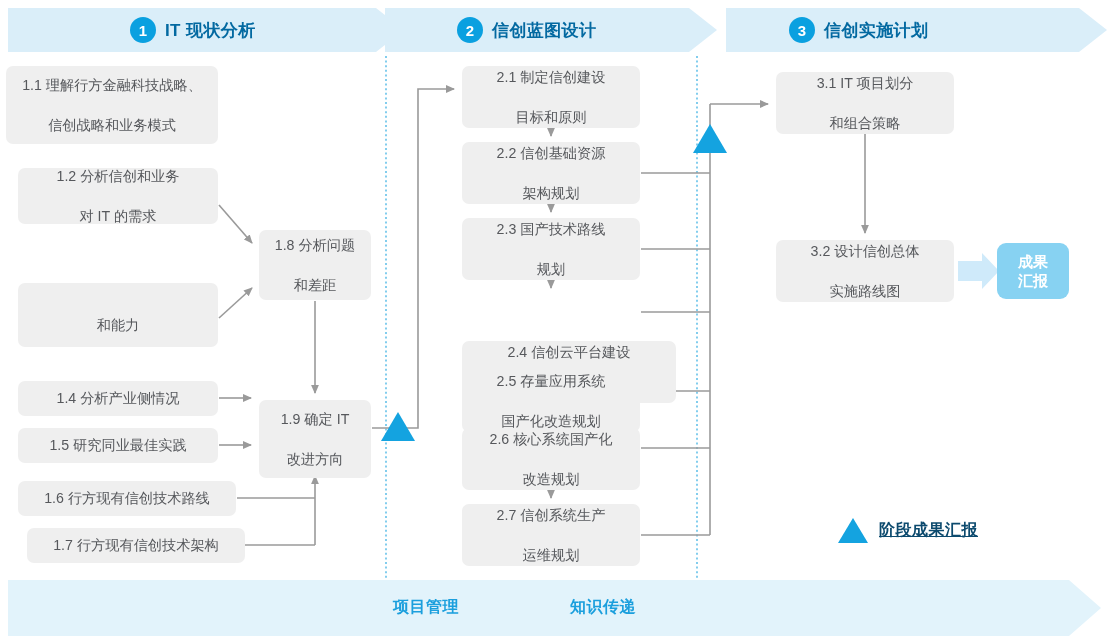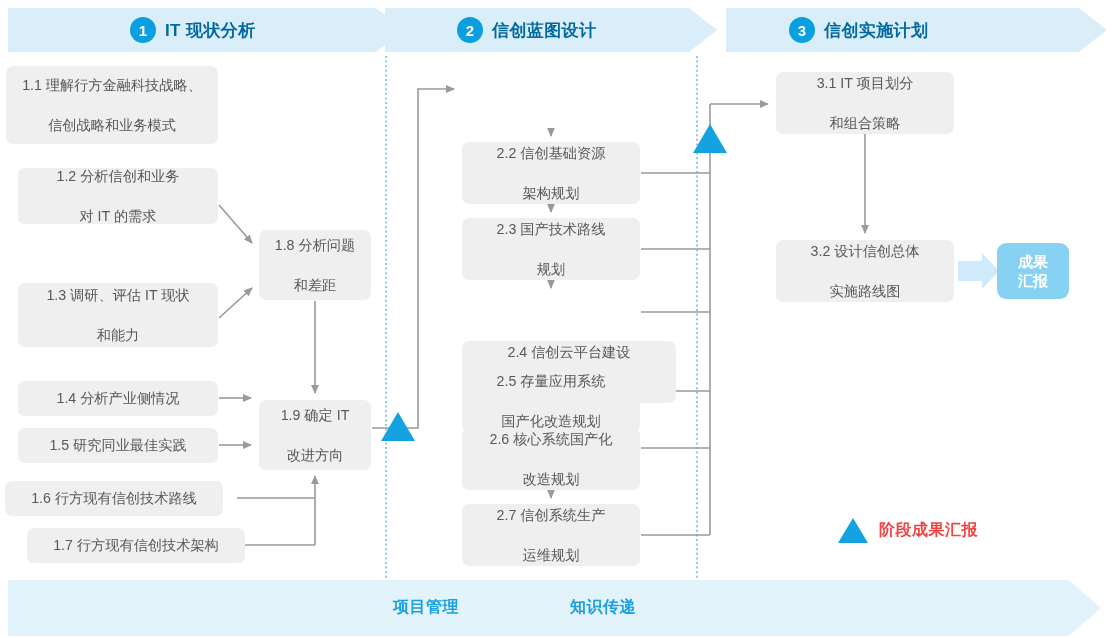--- a/index.html
+++ b/index.html
@@ -66,21 +66,21 @@
     position:absolute;
     display:flex;align-items:center;gap:11px;
     white-space:nowrap;
   }
   .legend-tri{
     width:0;height:0;
     border-left:15px solid transparent;
     border-right:15px solid transparent;
     border-bottom:25px solid #14a3e0;
   }
-  .legend-text{color:#ef4444;font-size:16px;font-weight:bold;letter-spacing:.5px;}
+  .legend-text{color:#0c4a6e;font-size:16px;font-weight:bold;letter-spacing:.5px;text-decoration:underline;}
 
   
   .bottom-label{
     position:absolute;
     color:#1b9fdd;font-size:16px;font-weight:bold;letter-spacing:.5px;
     white-space:nowrap;
   }
 </style>
 </head>
 <body>
@@ -169,42 +169,45 @@
     <span class="phase-text">信创实施计划</span>
   </div>
 
   <div class="box" style="left:6px;top:66px;width:212px;height:78px;">
     <span><span>1.1 理解行方金融科技战略、</span><br><span>信创战略和业务模式</span></span>
   </div>
   <div class="box" style="left:18px;top:168px;width:200px;height:56px;">
     <span><span>1.2 分析信创和业务</span><br><span>对 IT 的需求</span></span>
   </div>
   <div class="box" style="left:18px;top:283px;width:200px;height:64px;">
-    <span><span>1.3 调研、评估 IT 现状</span><br><span>和能力</span></span>
+    <span><br><span>和能力</span></span>
   </div>
   <div class="box" style="left:18px;top:381px;width:200px;height:35px;">
     <span>1.4 分析产业侧情况</span>
   </div>
   <div class="box" style="left:18px;top:428px;width:200px;height:35px;">
     <span>1.5 研究同业最佳实践</span>
   </div>
-  <div class="box" style="left:5px;top:481px;width:218px;height:35px;">
+  <div class="box" style="left:18px;top:481px;width:218px;height:35px;">
     <span>1.6 行方现有信创技术路线</span>
   </div>
   <div class="box" style="left:18px;top:528px;width:218px;height:35px;margin-left:9px;">
     <span>1.7 行方现有信创技术架构</span>
   </div>
 
   <div class="box" style="left:259px;top:230px;width:112px;height:70px;">
     <span><span>1.8 分析问题</span><br><span>和差距</span></span>
   </div>
-  <div class="box" style="left:259px;top:400px;width:112px;height:70px;">
+  <div class="box" style="left:259px;top:400px;width:112px;height:78px;">
     <span><span>1.9 确定 IT</span><br><span>改进方向</span></span>
   </div>
 
+  <div class="box" style="left:462px;top:66px;width:178px;height:62px;">
+    <span><span>2.1 制定信创建设</span><br><span>目标和原则</span></span>
+  </div>
   <div class="box" style="left:462px;top:142px;width:178px;height:62px;">
     <span><span>2.2 信创基础资源</span><br><span>架构规划</span></span>
   </div>
   <div class="box" style="left:462px;top:218px;width:178px;height:62px;">
     <span><span>2.3 国产技术路线</span><br><span>规划</span></span>
   </div>
   <div class="box" style="left:462px;top:294px;width:214px;height:62px;margin-top:47px;">
     <span><span>2.4 信创云平台建设</span><br><span>规划</span></span>
   </div>
   <div class="box" style="left:462px;top:370px;width:178px;height:62px;">

